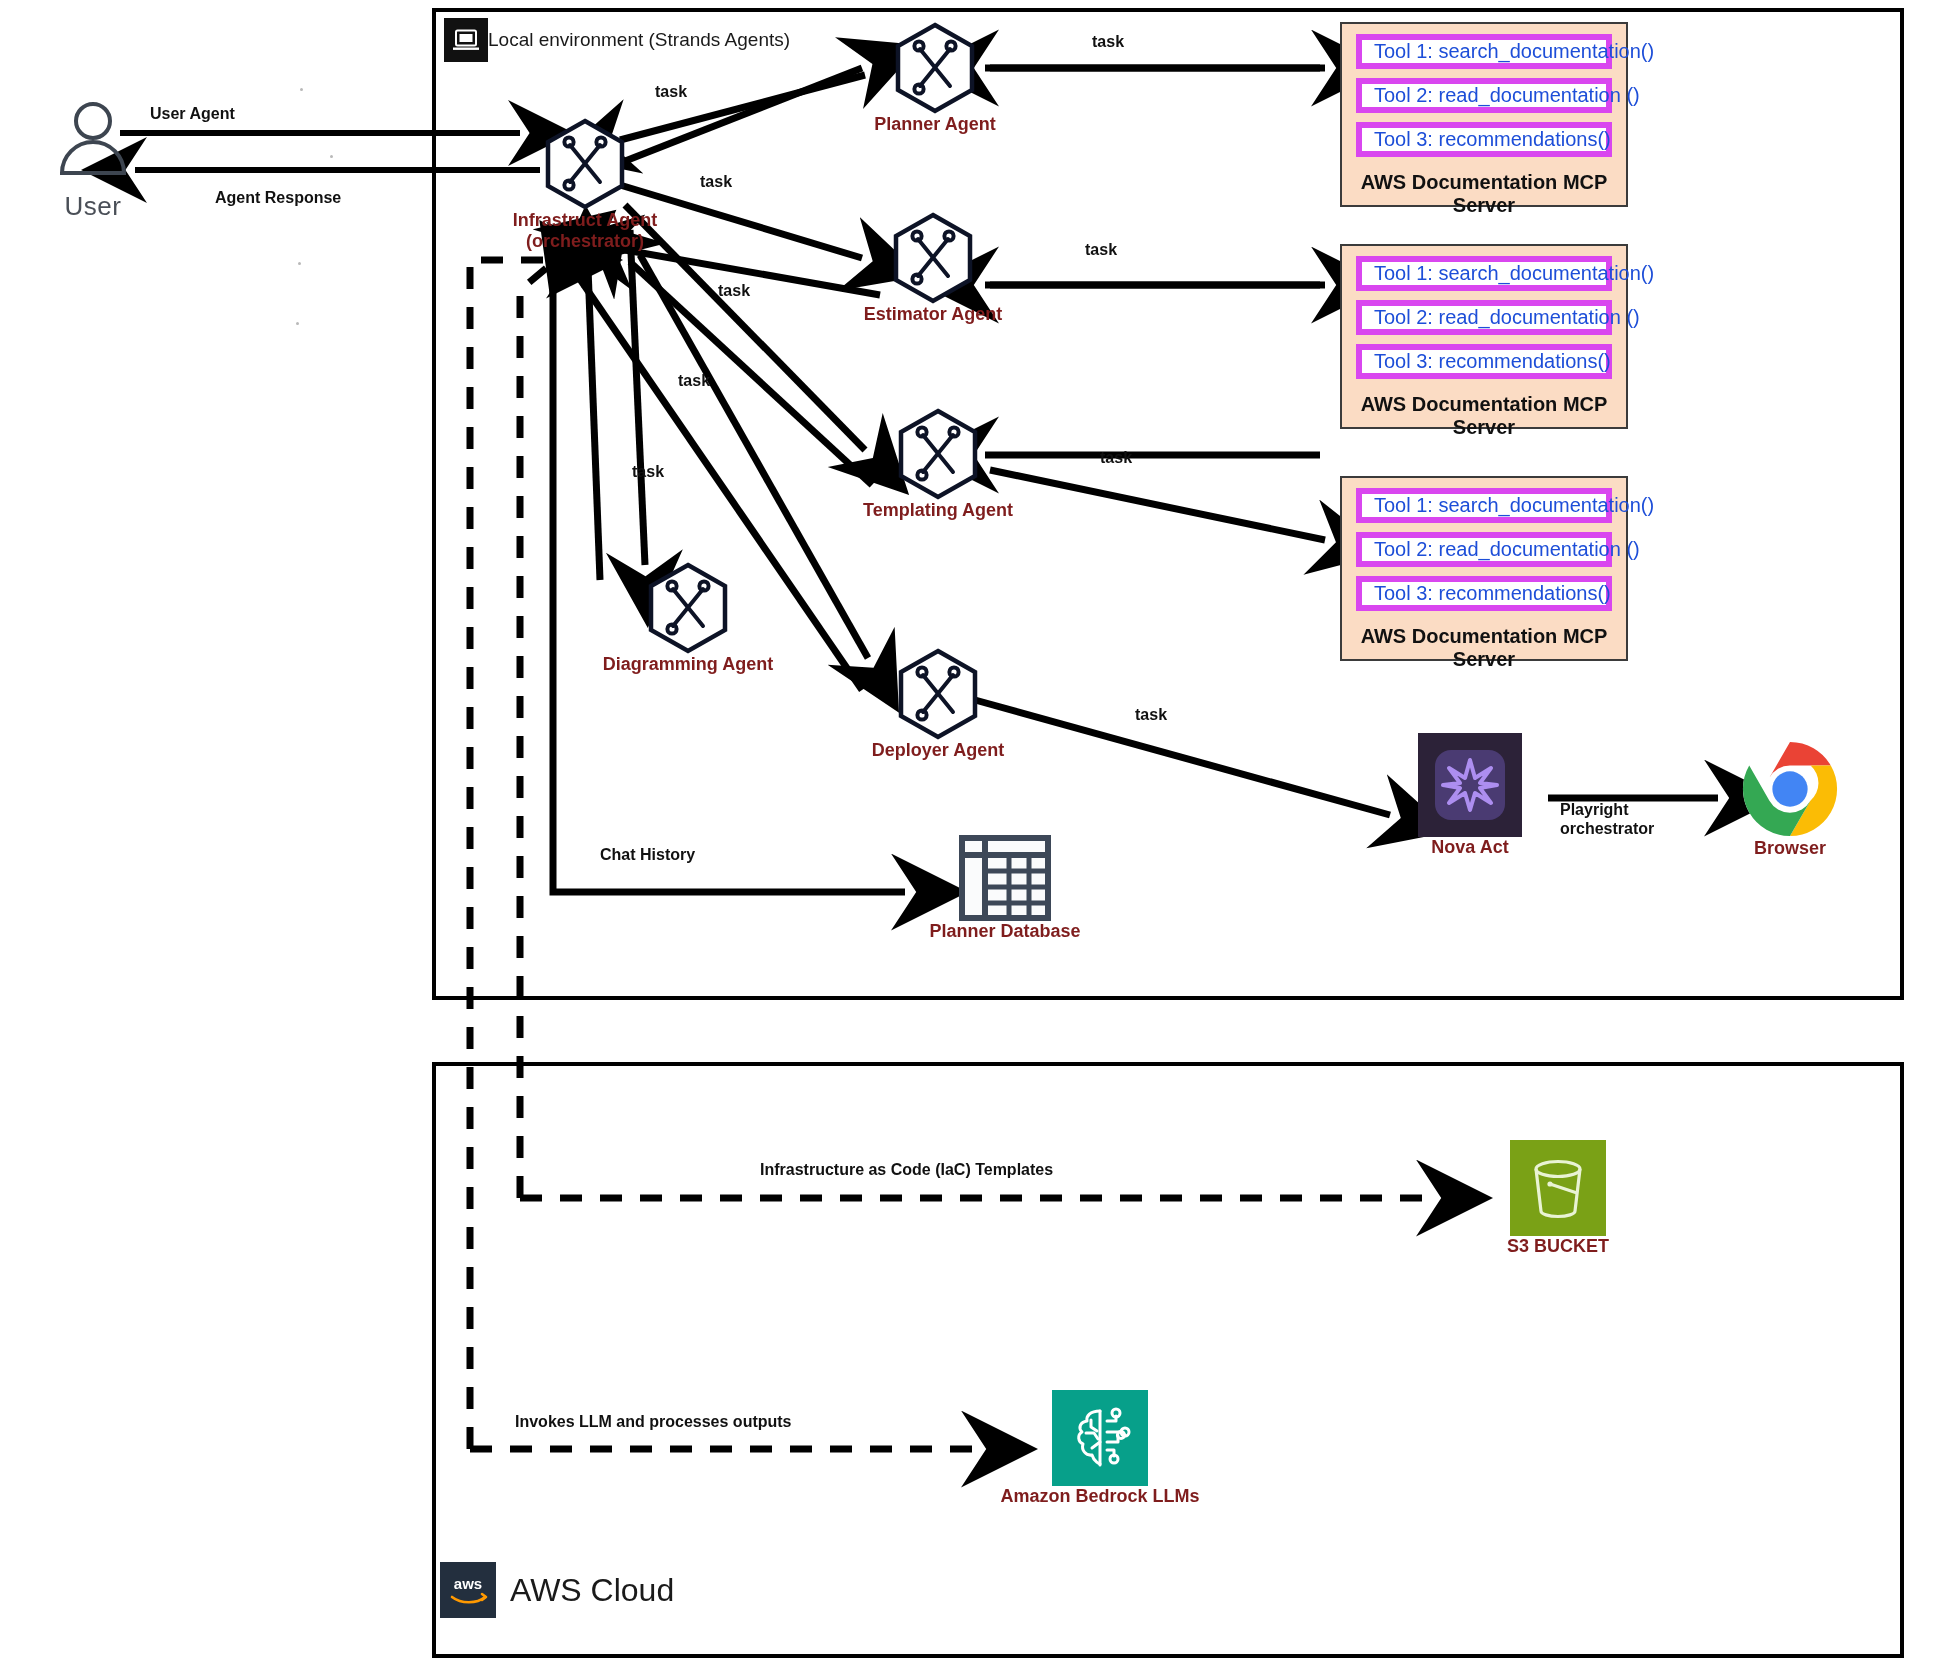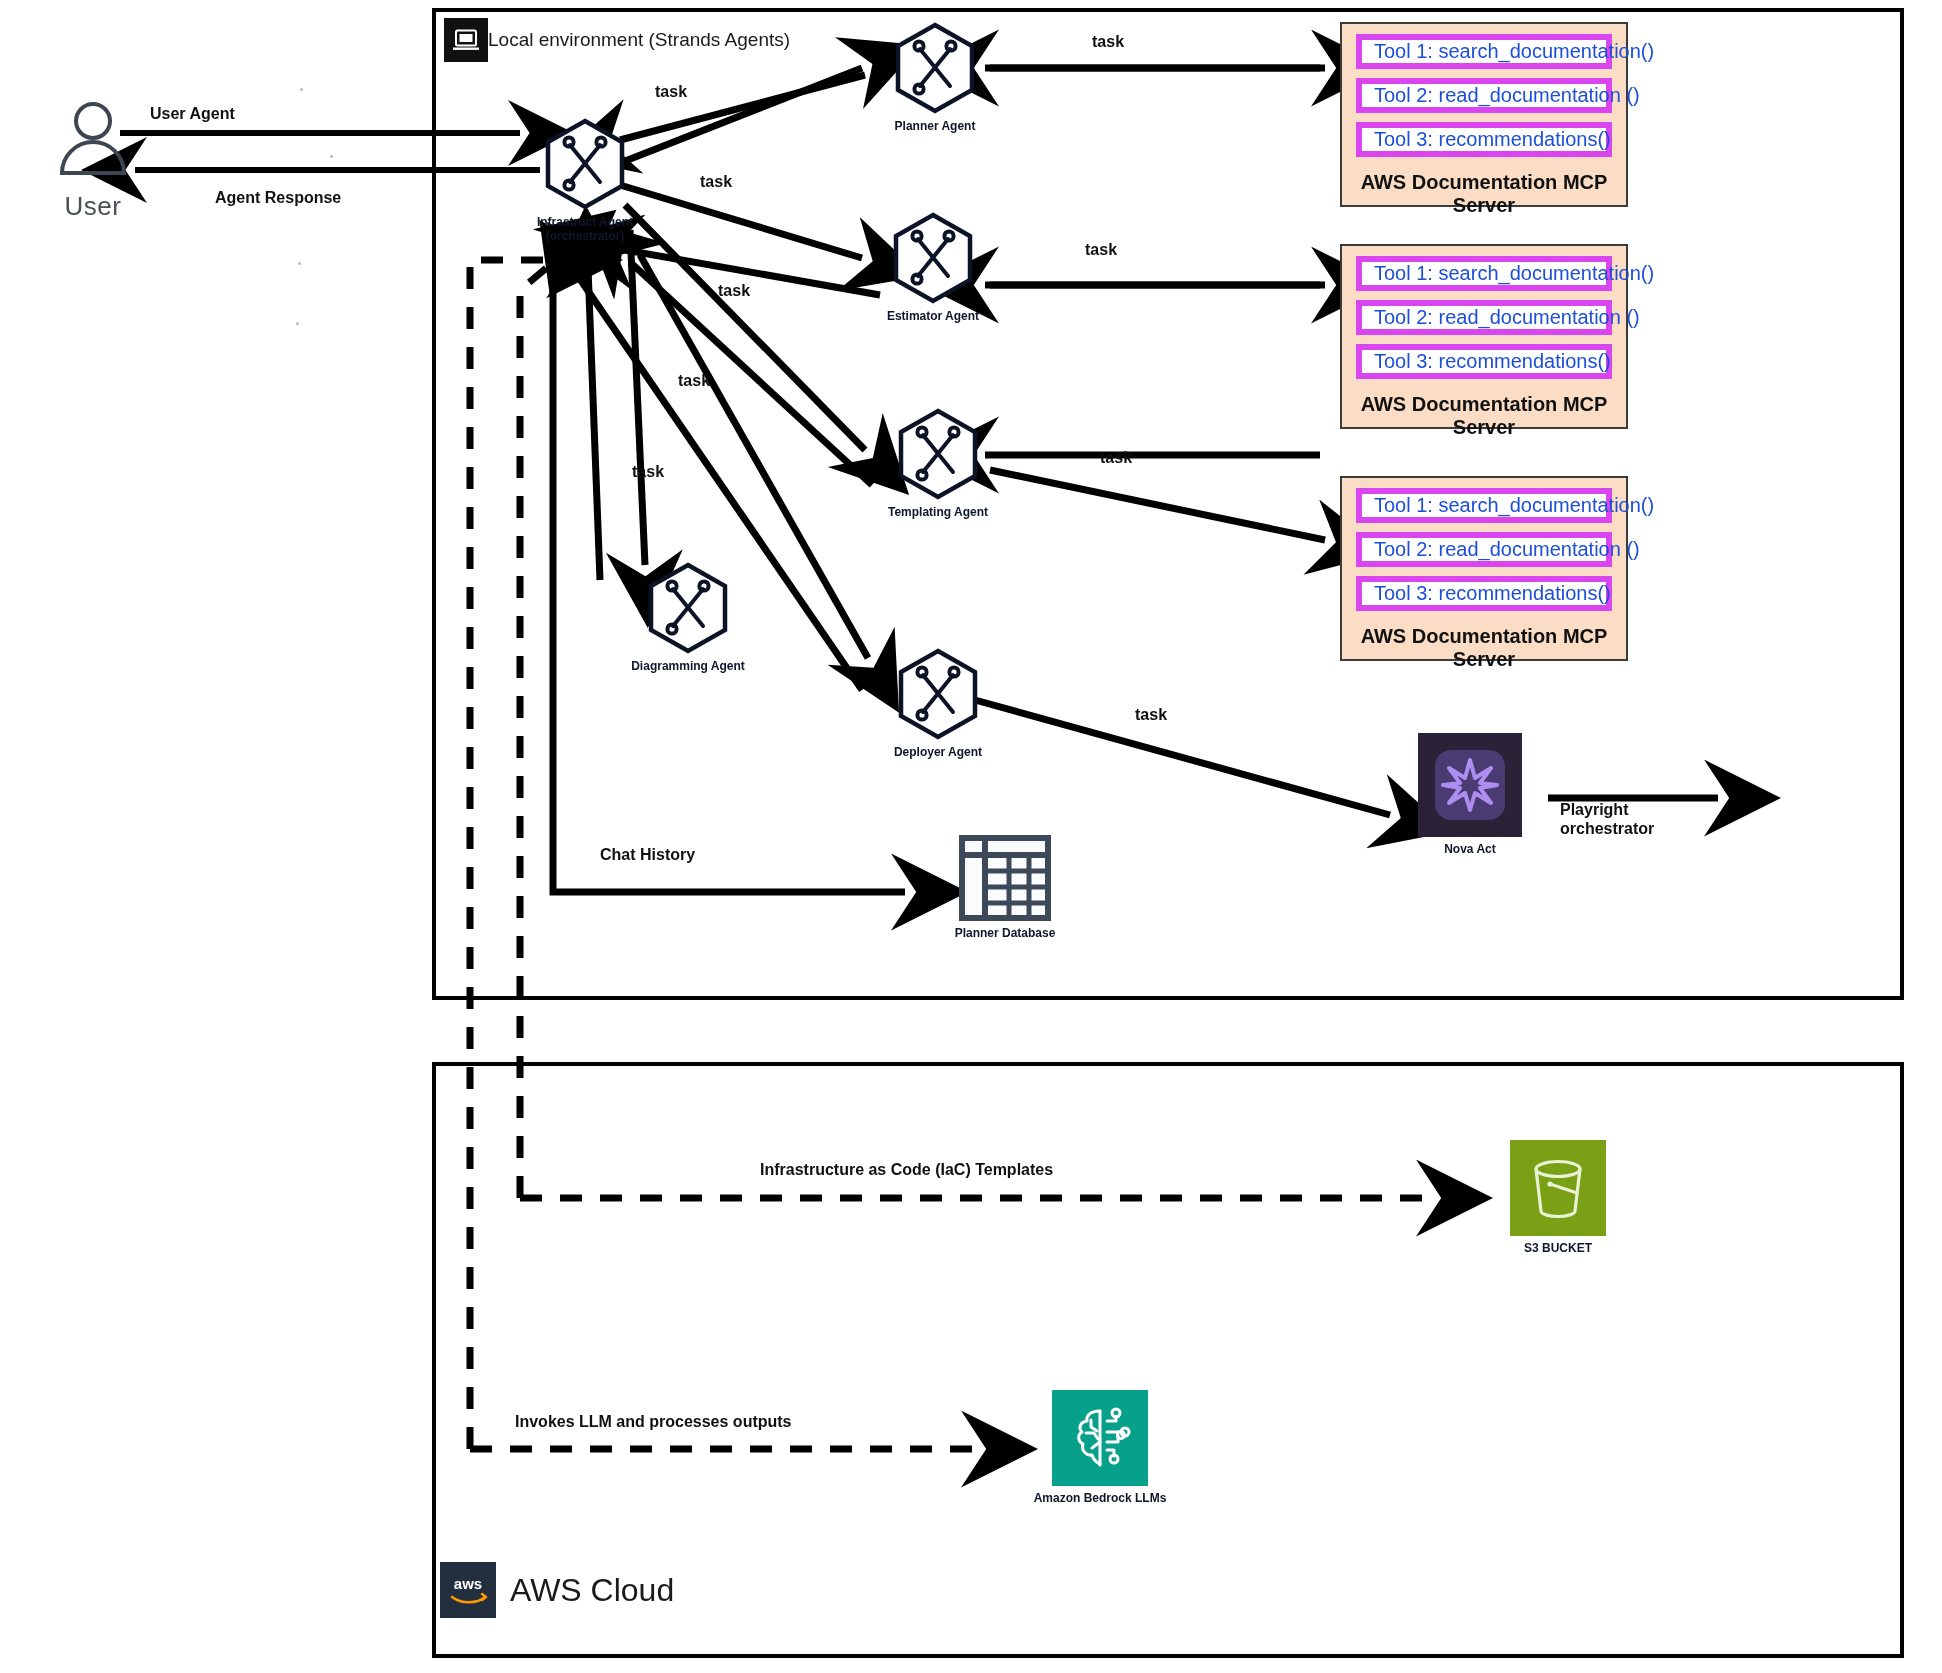--- a/index.html
+++ b/index.html
@@ -15,21 +15,21 @@
   .env-header .env-label{font-size:19px;color:#1a1a1a;font-family:"Liberation Sans",sans-serif;white-space:nowrap;}
 
   .mcp-box{position:absolute;background:#fbdcc4;border:2px solid #3b3b3b;box-sizing:border-box;
            padding:10px 14px 8px 14px;display:flex;flex-direction:column;gap:9px;}
   .mcp-tool{background:#ffffff;border:6px solid #d946ef;box-sizing:border-box;
             height:38px;display:flex;align-items:center;padding-left:12px;
             font-size:20px;color:#1d4ed8;white-space:nowrap;}
   .mcp-caption{text-align:center;font-size:20px;font-weight:600;color:#111;margin-top:5px;}
 
   .node{position:absolute;display:flex;flex-direction:column;align-items:center;}
-  .node .caption{margin-top:5px;font-size:12px;font-weight:bold;color:#0f172a;white-space:nowrap;text-align:center;line-height:1.18;}
+  .node .caption{font-size:18px;font-weight:bold;color:#7f1d1d;white-space:nowrap;text-align:center;line-height:1.18;}
 
   .edge-label{position:absolute;font-size:16px;font-weight:bold;color:#111;white-space:nowrap;line-height:1.2;}
 
   .user-node{position:absolute;display:flex;flex-direction:column;align-items:center;}
   .user-node .caption{margin-top:14px;font-size:26px;color:#4a4f57;font-family:"Liberation Sans",sans-serif;letter-spacing:.5px;}
 
   .icon-tile{width:96px;height:96px;display:flex;align-items:center;justify-content:center;}
   .tile-s3{background:#7aa116;}
   .tile-bedrock{background:#07a08a;}
   .tile-nova{background:#2c2238;width:104px;height:104px;}
@@ -270,20 +270,31 @@
   <div class="node" style="left:1390px;top:733px;width:160px;">
     <div class="icon-tile tile-nova">
       <svg width="74" height="74" viewBox="0 0 74 74">
         <rect x="2" y="2" width="70" height="70" rx="16" fill="#4a3b72"></rect>
         <path d="M37,12 L42,30 L58,20 L47,35 L64,37 L47,40 L58,55 L42,45 L37,62 L32,45 L16,55 L27,40 L10,37 L27,35 L16,20 L32,30 Z" fill="none" stroke="#ad8ef0" stroke-width="4" stroke-linejoin="round"></path>
       </svg>
     </div>
     <div class="caption">Nova Act</div>
   </div>
 
+  <div class="node" style="left:1720px;top:740px;width:140px;">
+    <svg width="98" height="98" viewBox="0 0 100 100">
+      <circle cx="50" cy="50" r="48" fill="#ffffff"></circle>
+      <path d="M50,2 A48,48 0 0 1 91.6,26 L50,26 A24,24 0 0 0 29,38.5 Z" fill="#ea4335"></path>
+      <path d="M91.6,26 A48,48 0 0 1 50,98 L70.8,62 A24,24 0 0 0 71,26 Z" fill="#fbbc05"></path>
+      <path d="M50,98 A48,48 0 0 1 8.4,26 L29,62 A24,24 0 0 0 70.8,62 Z" fill="#34a853"></path>
+      <circle cx="50" cy="50" r="23" fill="#ffffff"></circle>
+      <circle cx="50" cy="50" r="18" fill="#4285f4"></circle>
+    </svg>
+    <div class="caption">Browser</div>
+  </div>
 
   <div class="node" style="left:1478px;top:1140px;width:160px;">
     <div class="icon-tile tile-s3">
       <svg width="68" height="68" viewBox="0 0 68 68">
         <ellipse cx="34" cy="15" rx="22" ry="7.5" fill="none" stroke="#e9f3d4" stroke-width="3.2"></ellipse>
         <path d="M12,15 L17,57 a17,5.5 0 0 0 34,0 L56,15" fill="none" stroke="#e9f3d4" stroke-width="3.2"></path>
         <line x1="26" y1="30" x2="53" y2="39" stroke="#e9f3d4" stroke-width="3.2"></line>
         <circle cx="26" cy="30" r="2.6" fill="#e9f3d4"></circle>
       </svg>
     </div>

